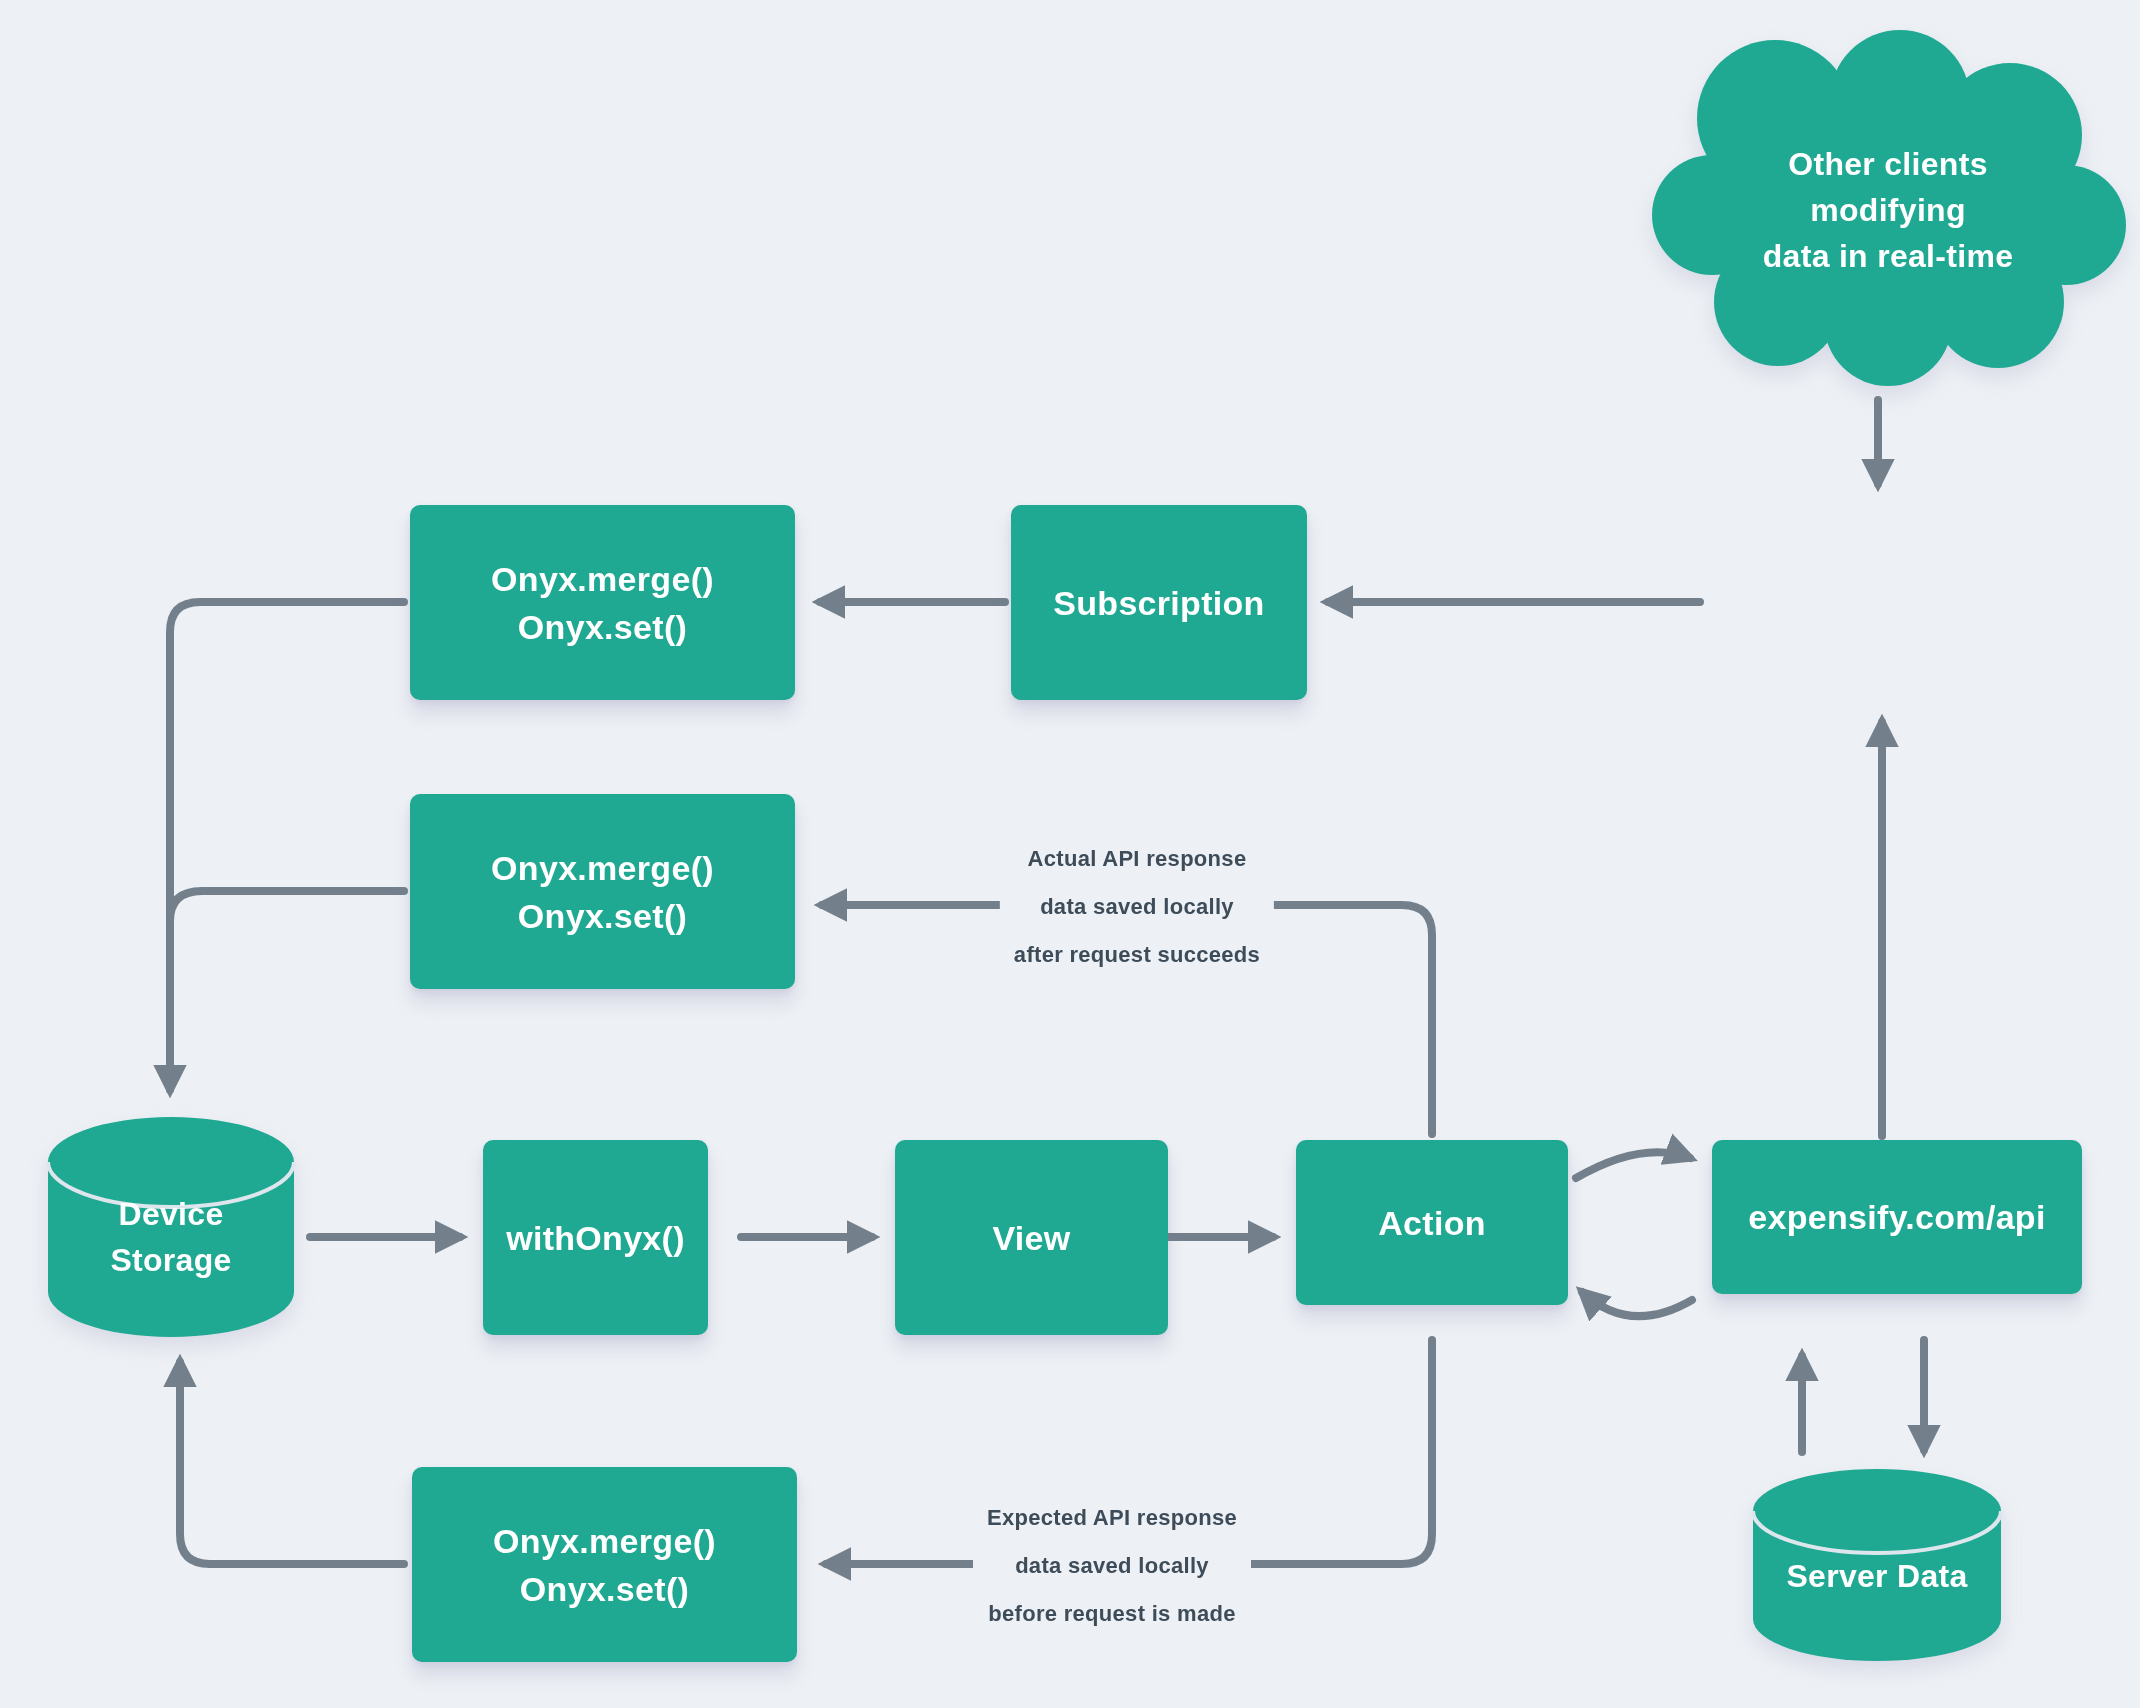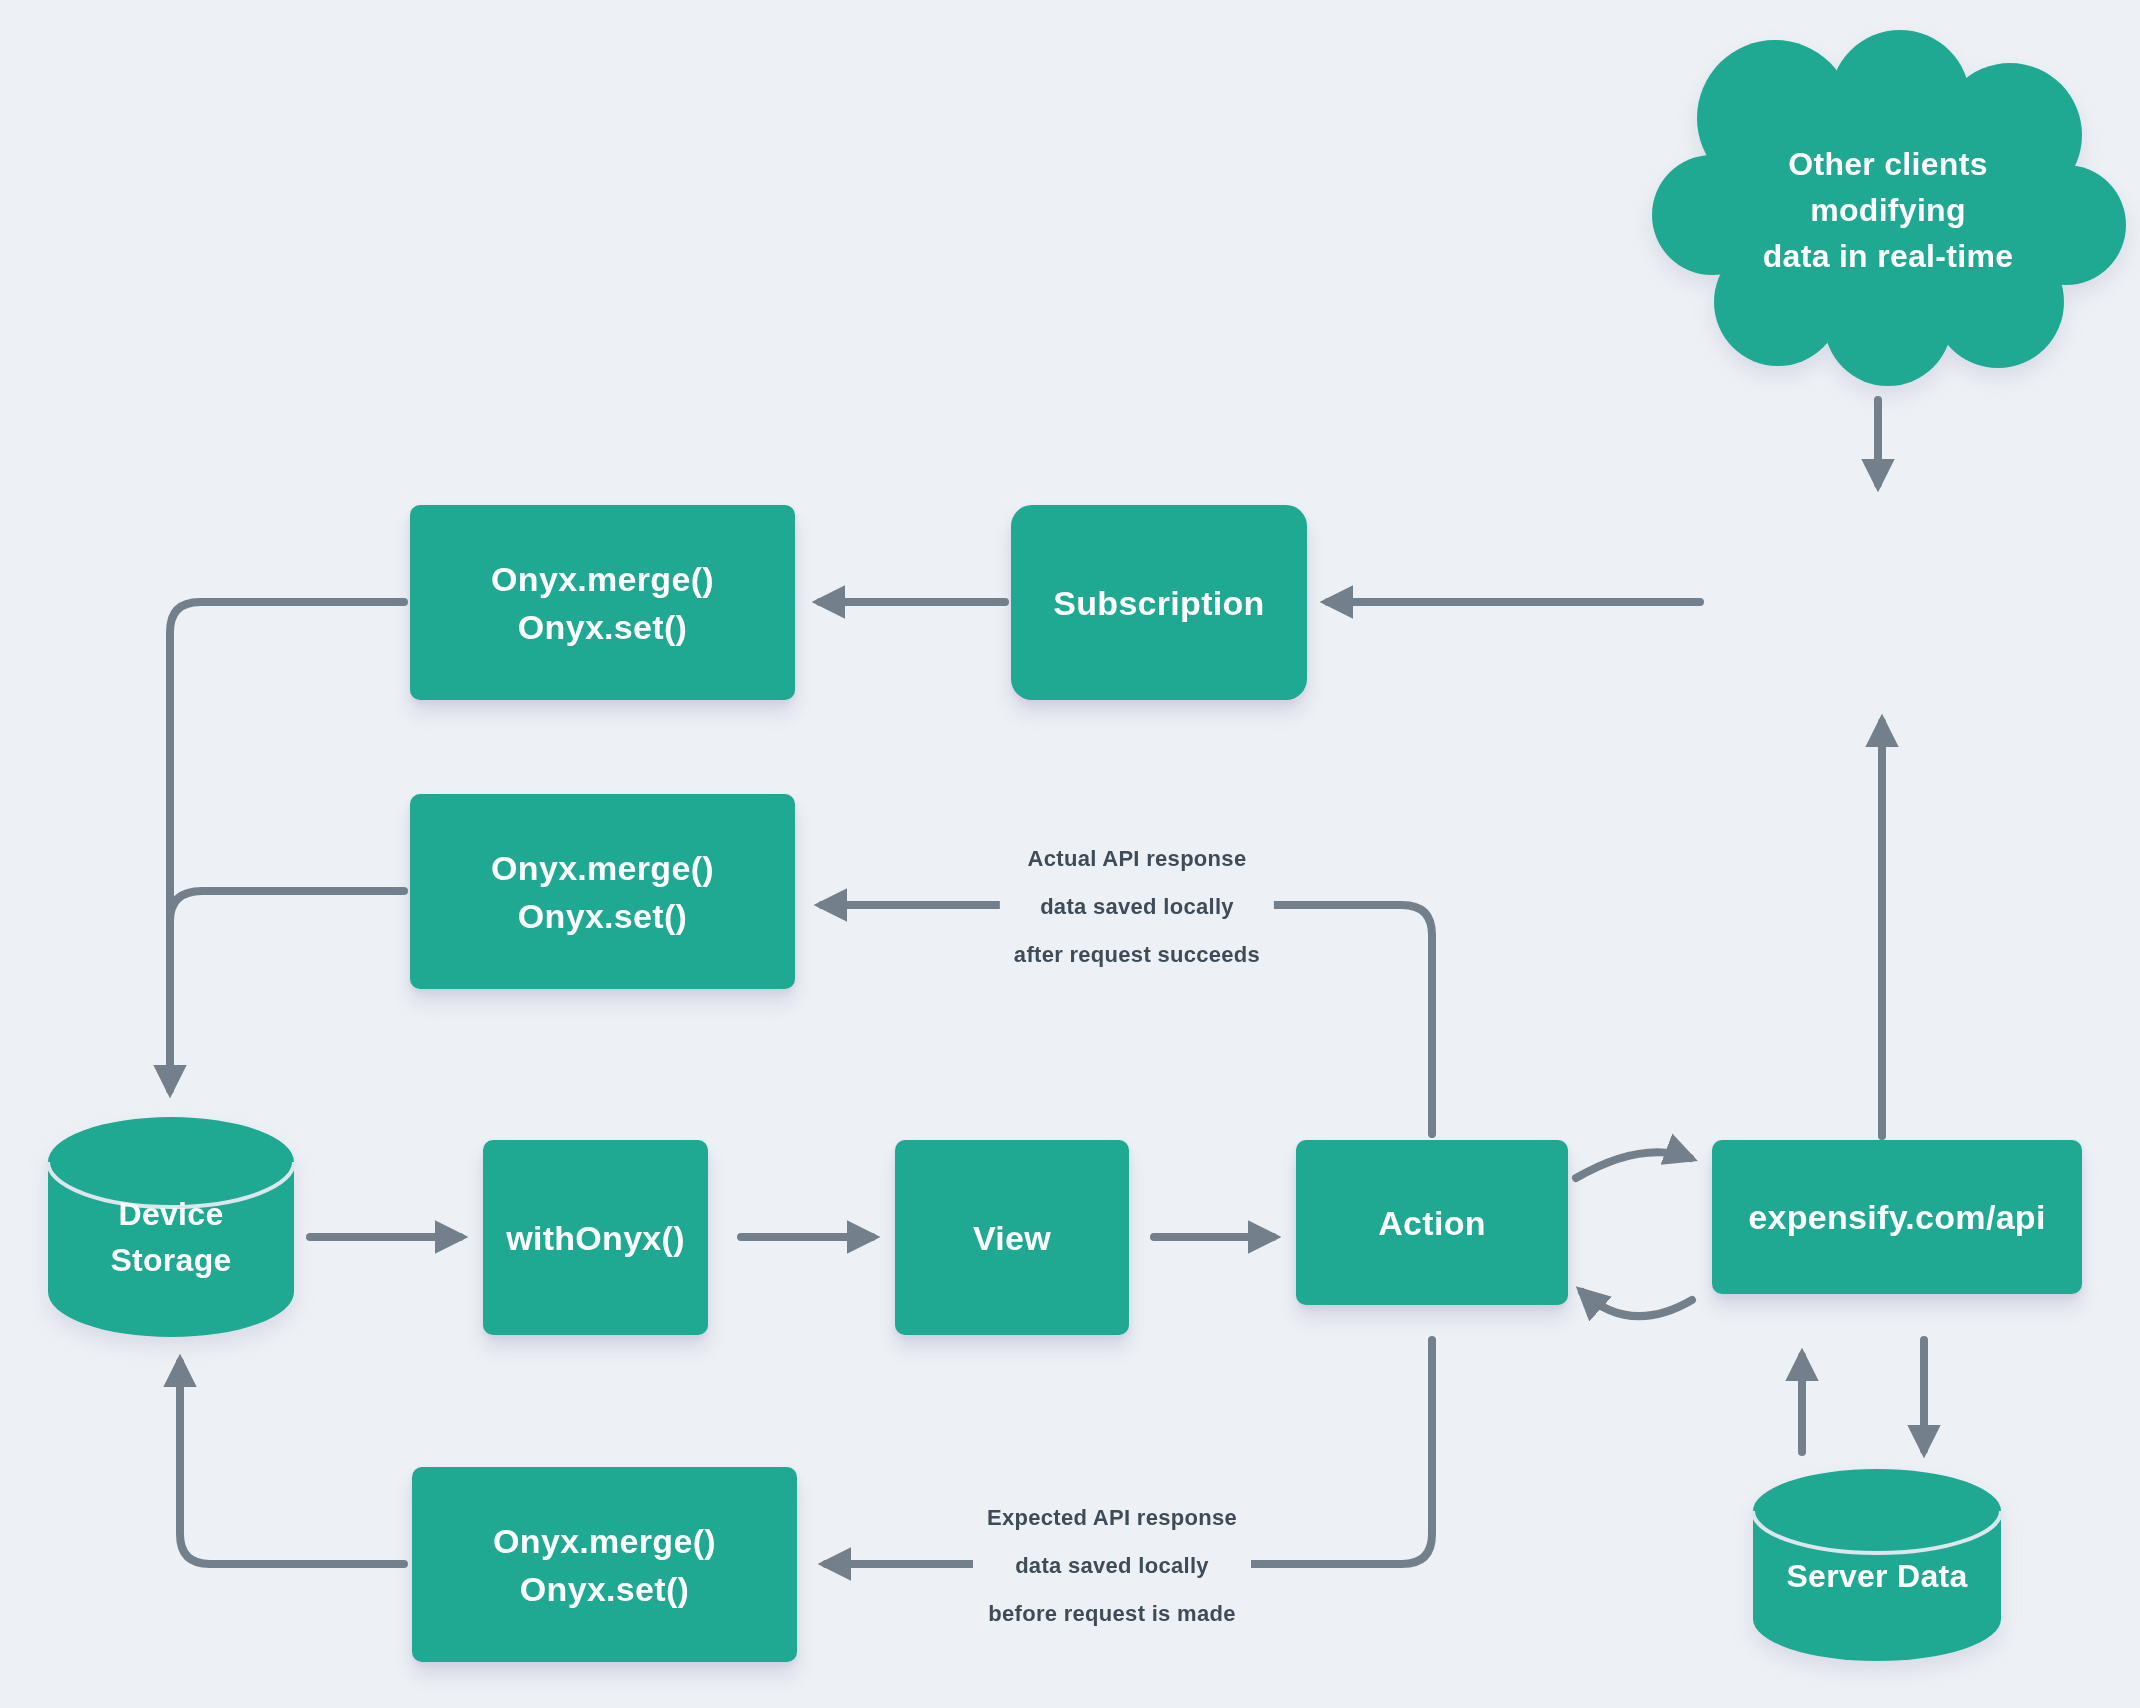--- a/index.html
+++ b/index.html
@@ -37,25 +37,25 @@
     font-size:22px;font-weight:700;line-height:48px;letter-spacing:0.3px;
     white-space:pre-line;text-align:center;padding:2px 14px;
   }
   .shape-label{
     position:absolute;z-index:3;transform:translate(-50%,-50%);
     color:var(--text_light);font-size:32px;font-weight:700;line-height:46px;
     letter-spacing:0.3px;white-space:pre-line;text-align:center;
   }
   
   .n-onyx-top   {left:410px; top:505px; width:385px; height:195px;}
-  .n-subscription{left:1011px;top:505px; width:296px; height:195px;border-radius:21px;}
+  .n-subscription{left:1011px;top:505px; width:296px; height:195px;}
   .n-pusher     {left:1700px;top:505px; width:366px; height:195px;}
   .n-onyx-middle{left:410px; top:794px; width:385px; height:195px;}
   .n-with-onyx  {left:483px; top:1140px;width:225px; height:195px;}
-  .n-view       {left:895px; top:1140px;width:234px; height:195px;}
+  .n-view       {left:895px; top:1140px;width:273px; height:195px;}
   .n-action     {left:1296px;top:1140px;width:272px; height:165px;}
   .n-api        {left:1712px;top:1140px;width:370px; height:154px;}
   .n-onyx-bottom{left:412px; top:1467px;width:385px; height:195px;}
   .lbl-cloud  {left:1888px;top:210px;}
   .lbl-device {left:171px; top:1237px;}
   .lbl-server {left:1877px;top:1576px;}
   .ann-actual  {left:1137px;top:907px;}
   .ann-expected{left:1112px;top:1566px;text-align:center;}
 </style>
 </head>

